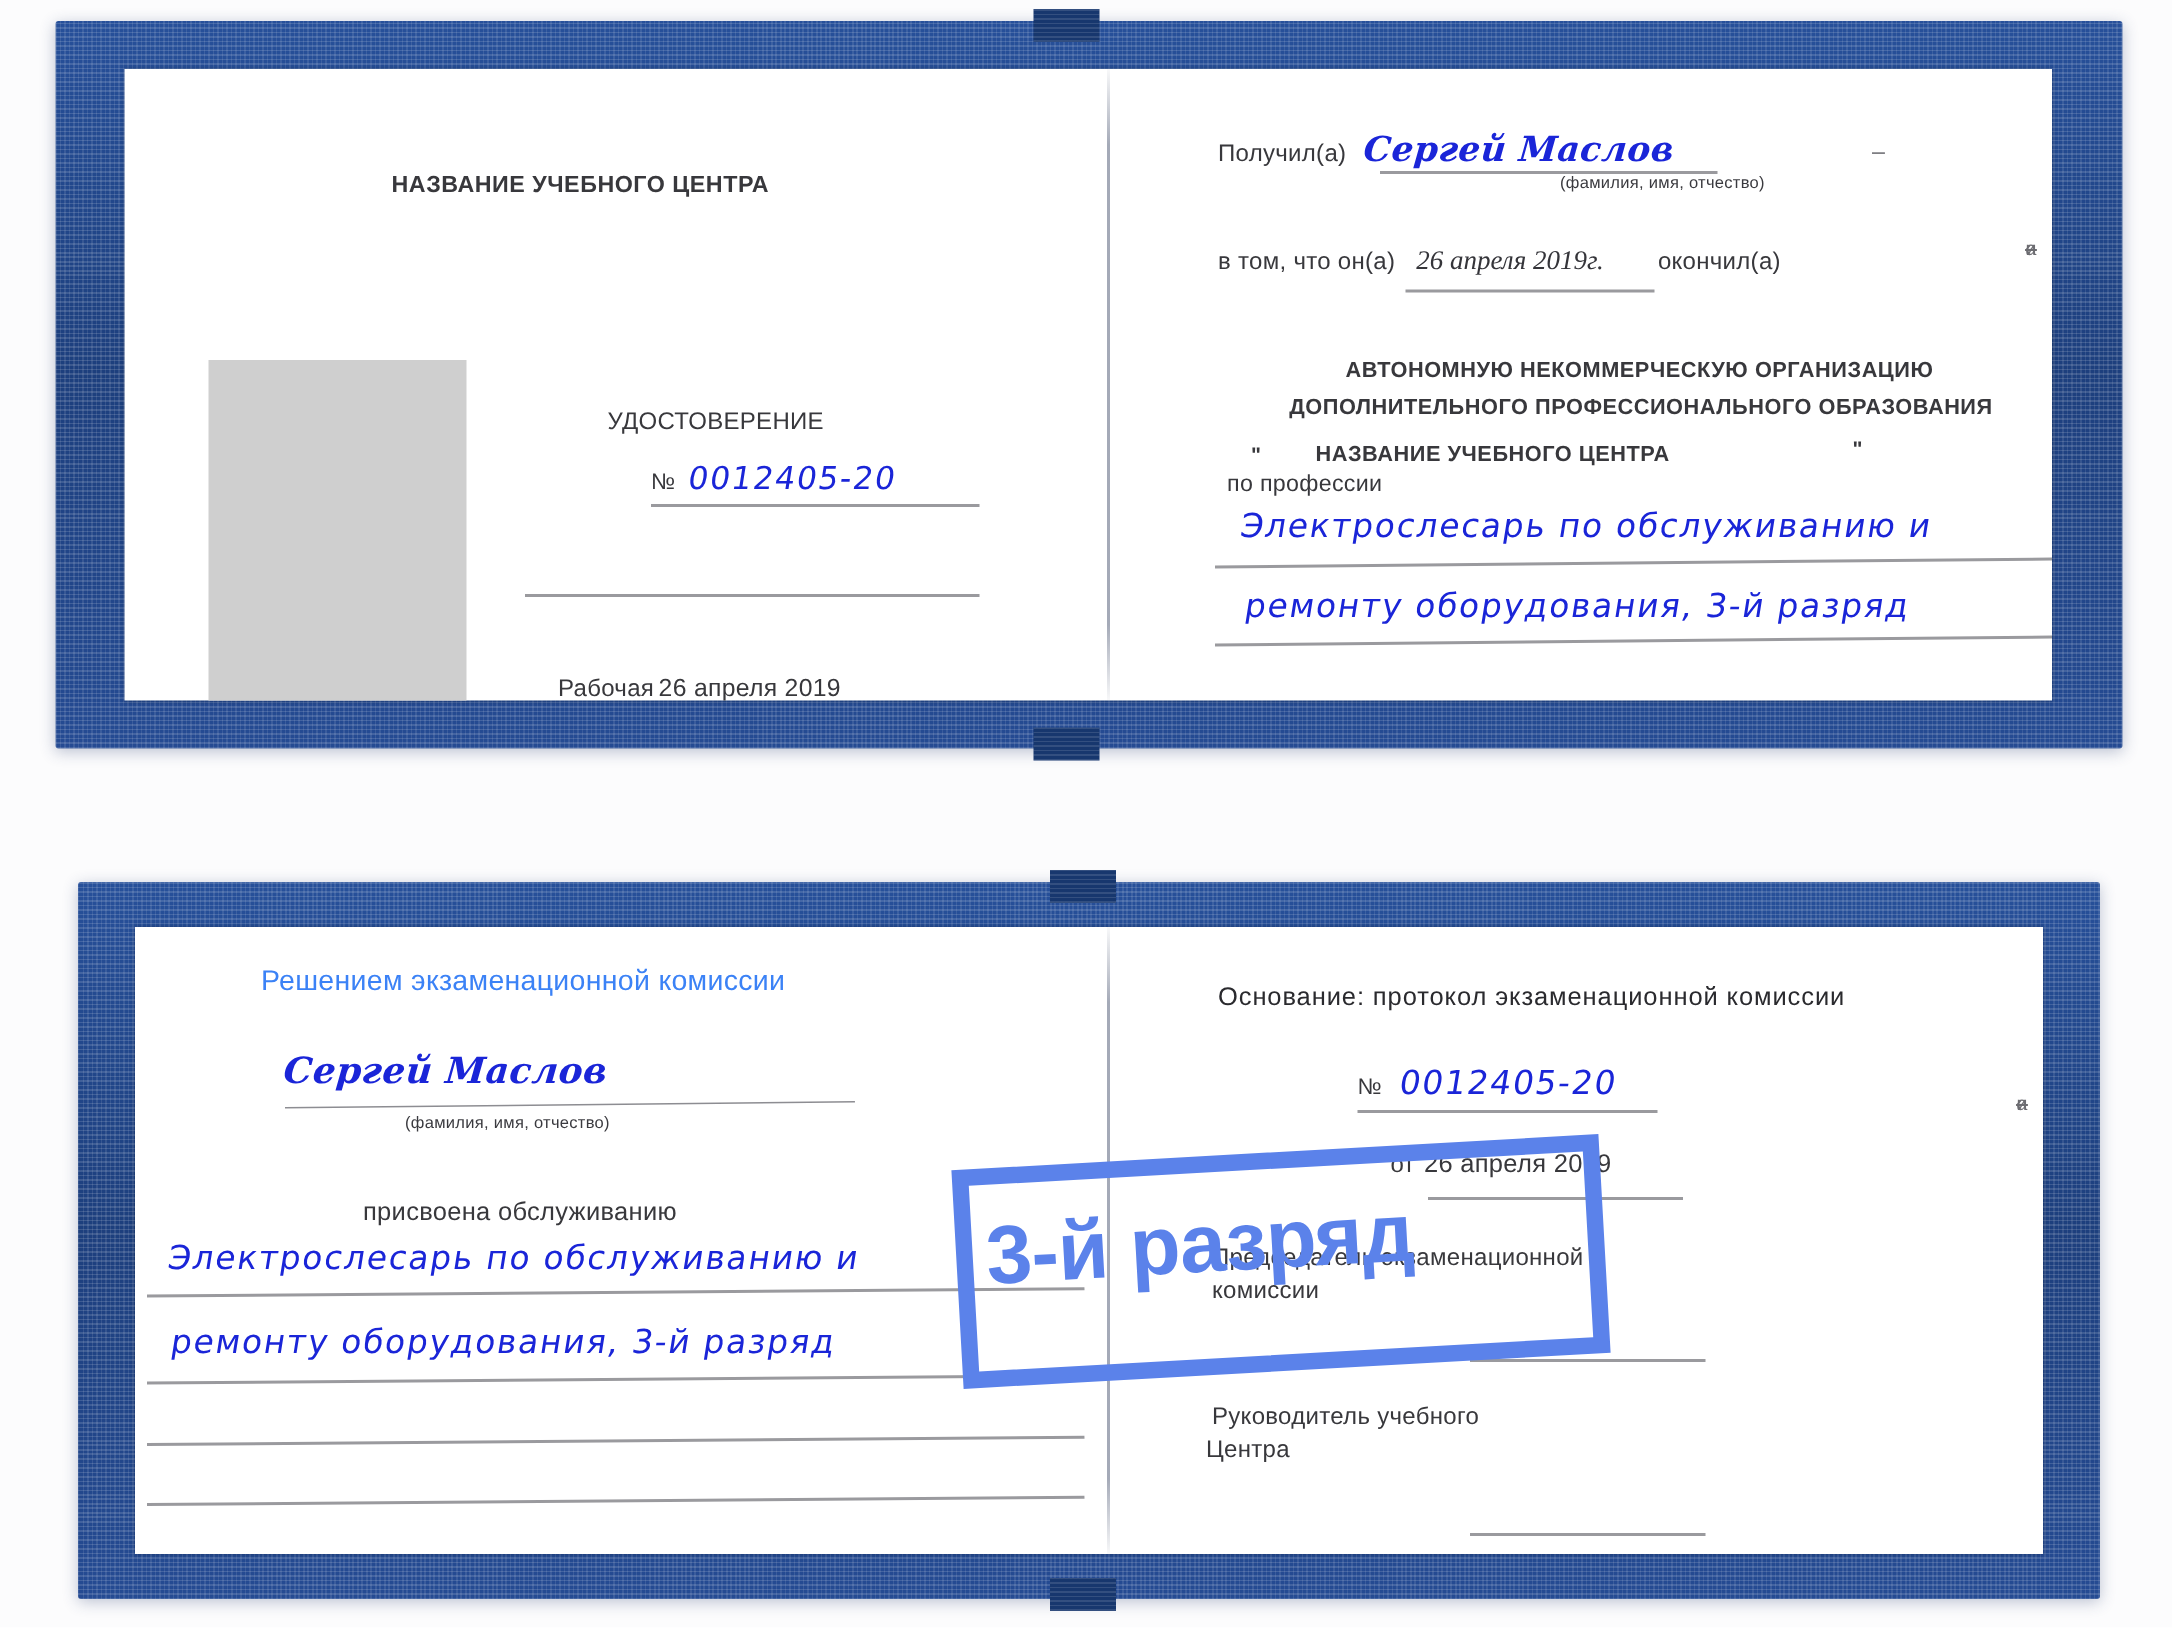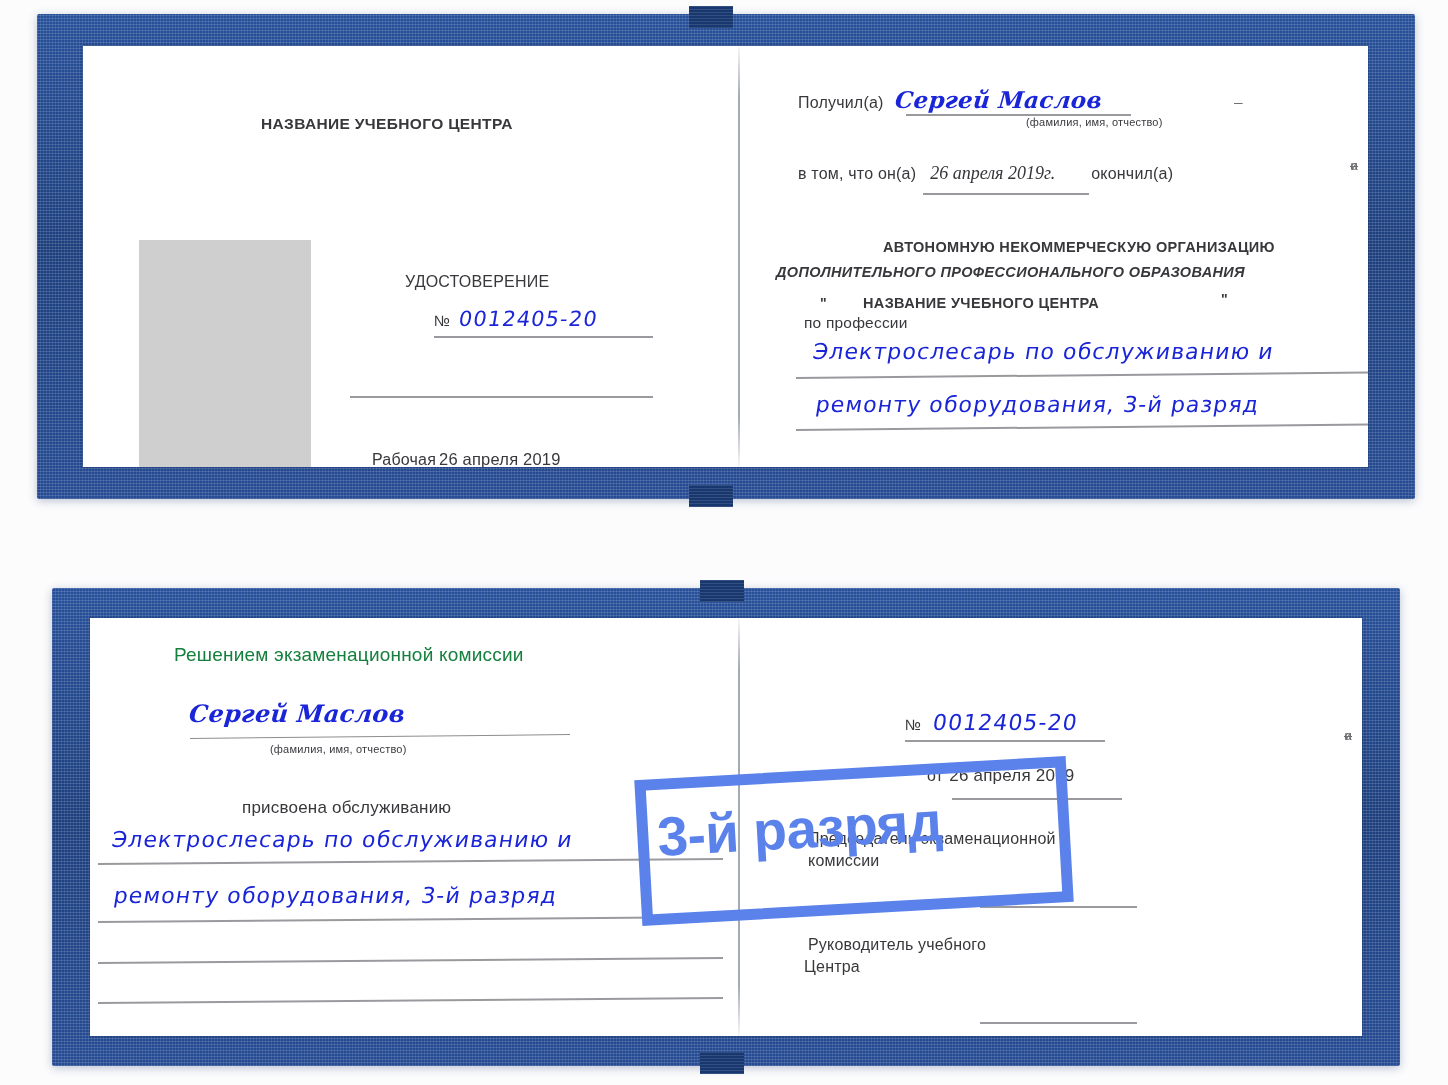--- a/index.html
+++ b/index.html
@@ -169,39 +169,39 @@
 
         <div class="rule" style="left:267px; top:350px; width:303px;"></div>
 
         <div style="position:absolute; left:289px; top:404px; display:flex; align-items:baseline;">
           <span class="lbl" style="font-size:16px;">Рабочая</span>
           <span class="lbl" style="font-size:16.5px; margin-left:3px;">26 апреля 2019</span>
         </div>
 
       </div>
 
-      <div class="leaf leaf-r" style="left:643px; right:0;padding-left:40px;">
+      <div class="leaf leaf-r" style="left:657px; right:0;padding-left:40px;">
 
         <div style="position:absolute; left:72px; top:40px; display:flex; align-items:baseline; gap:10px;">
           <span class="lbl" style="font-size:16px;">Получил(а)</span>
           <span class="hand script" style="font-size:23px; color:#1a25d8;">Сергей Маслов</span>
         </div>
         <div class="rule" style="left:180px; top:68px; width:225px;"></div>
         <div class="tiny" style="position:absolute; left:300px; top:70px;">(фамилия, имя, отчество)</div>
         <div class="lbl" style="position:absolute; left:508px; top:47px; color:#6e6e73;">–</div>
 
         <div style="position:absolute; left:72px; top:117px; display:flex; align-items:baseline; gap:14px;">
           <span class="lbl" style="font-size:16px;">в том, что он(а)</span>
           <span class="serif-it" style="font-size:18px;">26 апреля 2019г.</span>
           <span class="lbl" style="font-size:16px; margin-left:22px;">окончил(а)</span>
         </div>
         <div class="rule" style="left:197px; top:147px; width:166px;"></div>
 
         <div class="lbl bold caps" style="position:absolute; left:73px; top:193px; font-size:14.5px; text-align:center; width:560px;">АВТОНОМНУЮ НЕКОММЕРЧЕСКУЮ ОРГАНИЗАЦИЮ</div>
-        <div class="lbl bold caps" style="position:absolute; left:50px; top:218px; font-size:14.5px; text-align:left; width:608px;font-style:italic;">ДОПОЛНИТЕЛЬНОГО ПРОФЕССИОНАЛЬНОГО ОБРАЗОВАНИЯ</div>
+        <div class="lbl bold caps" style="position:absolute; left:50px; top:218px; font-size:14.5px; text-align:center; width:608px;">ДОПОЛНИТЕЛЬНОГО ПРОФЕССИОНАЛЬНОГО ОБРАЗОВАНИЯ</div>
         <div class="lbl bold" style="position:absolute; left:94px; top:249px; font-size:14px;">"</div>
         <div class="lbl bold caps" style="position:absolute; left:137px; top:249px; font-size:14.5px;">НАЗВАНИЕ УЧЕБНОГО ЦЕНТРА</div>
         <div class="lbl bold" style="position:absolute; left:495px; top:245px; font-size:14px;">"</div>
 
         <div class="lbl" style="position:absolute; left:78px; top:268px; font-size:15.5px;">по профессии</div>
 
         <div class="hand" style="position:absolute; left:85px; top:293px; font-size:22px;">Электрослесарь по обслуживанию и</div>
         <div class="rule tilt" style="left:70px; top:331px; width:585px; transform:rotate(-0.55deg);"></div>
 
         <div class="hand" style="position:absolute; left:88px; top:346px; font-size:22px;">ремонту оборудования, 3-й разряд</div>
@@ -225,41 +225,42 @@
 
   <div class="book book-bottom">
     <div class="notch" style="left:648px; top:-8px;"></div>
     <div class="notch" style="left:648px; bottom:-8px;"></div>
 
     <div class="spread spread-bottom">
       <div class="spine" style="left:648px;"></div>
 
       <div class="leaf leaf-l" style="width:648px;">
 
-        <div class="lbl" style="position:absolute; left:84px; top:26px; font-size:19px; color:#15803d;">Решением экзаменационной комиссии</div>
+        <div class="lbl" style="position:absolute; left:84px; top:26px; font-size:19px; color:#3b82f6;">Решением экзаменационной комиссии</div>
 
         <div class="hand script" style="position:absolute; left:98px; top:81px; font-size:24px;">Сергей Маслов</div>
         <div class="rule thin tilt" style="left:100px; top:120px; width:380px; transform:rotate(-0.6deg);"></div>
         <div class="tiny" style="position:absolute; left:180px; top:125px;">(фамилия, имя, отчество)</div>
 
         <div class="lbl" style="position:absolute; left:152px; top:180px; font-size:17px;">присвоена обслуживанию</div>
 
         <div class="hand" style="position:absolute; left:20px; top:209px; font-size:22px;">Электрослесарь по обслуживанию и</div>
         <div class="rule tilt" style="left:8px; top:245px; width:625px; transform:rotate(-0.45deg);"></div>
 
         <div class="hand" style="position:absolute; left:22px; top:265px; font-size:22px;">ремонту оборудования, 3-й разряд</div>
         <div class="rule tilt" style="left:8px; top:303px; width:625px; transform:rotate(-0.45deg);"></div>
 
         <div class="rule tilt" style="left:8px; top:344px; width:625px; transform:rotate(-0.45deg);"></div>
         <div class="rule tilt" style="left:8px; top:384px; width:625px; transform:rotate(-0.45deg);"></div>
 
       </div>
 
       <div class="leaf leaf-r" style="left:650px; right:0;">
 
+        <div class="lbl" style="position:absolute; left:72px; top:37px; font-size:17px; letter-spacing:.6px; color:#2a2a2e;">Основание: протокол экзаменационной комиссии</div>
 
         <div style="position:absolute; left:165px; top:92px; display:flex; align-items:baseline; gap:10px;">
           <span class="lbl" style="font-size:15px;">№</span>
           <span class="hand" style="font-size:22px;">0012405-20</span>
         </div>
         <div class="rule" style="left:165px; top:122px; width:200px;"></div>
 
         <div style="position:absolute; left:187px; top:148px; display:flex; align-items:baseline; gap:6px;">
           <span class="lbl" style="font-size:16px;">от</span>
           <span class="lbl" style="font-size:17px;">26 апреля 2019</span>

